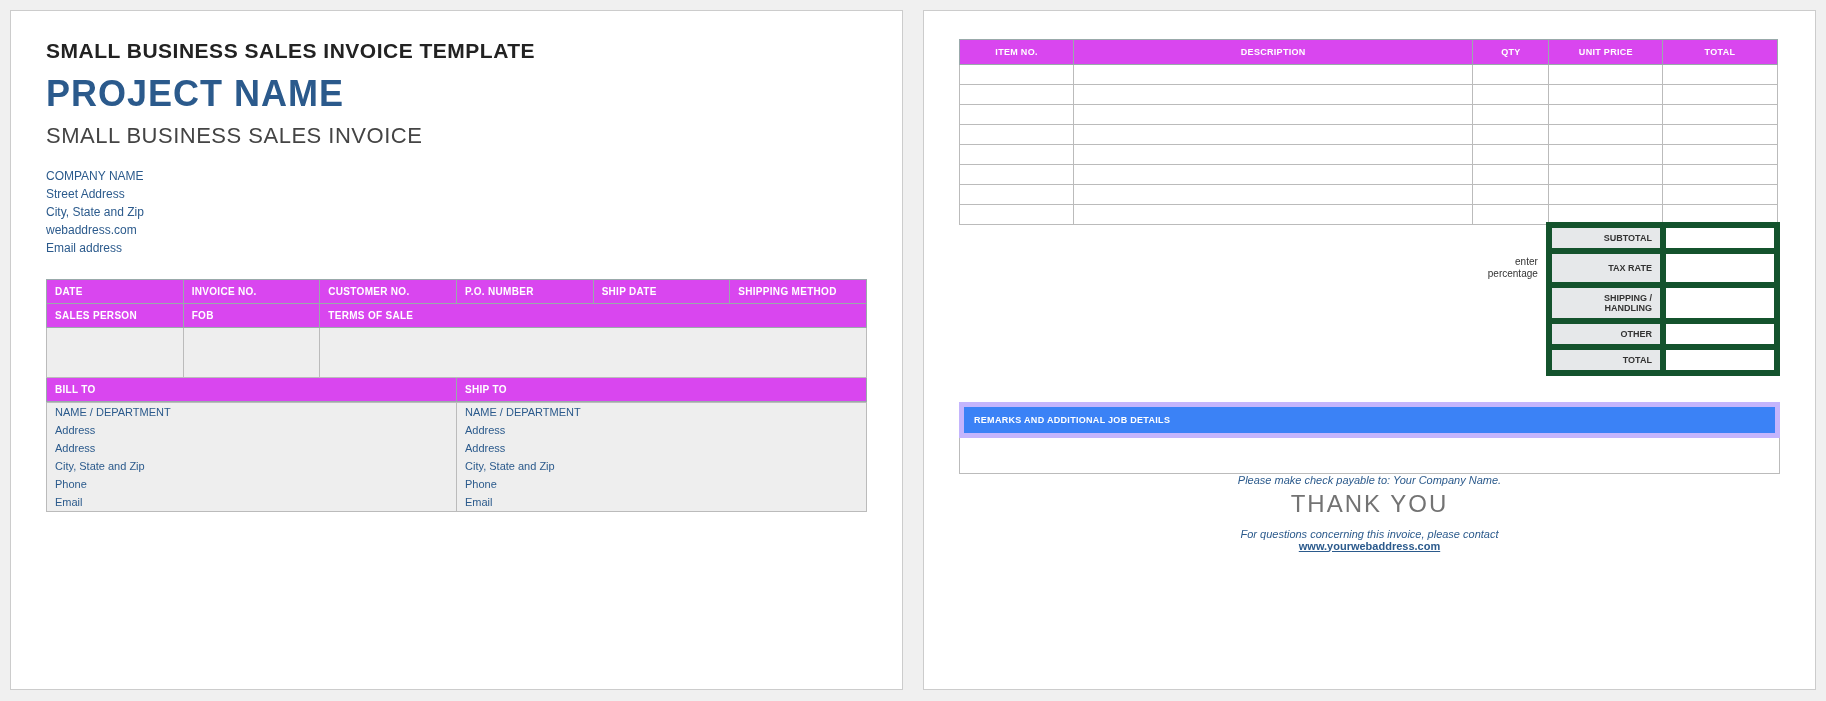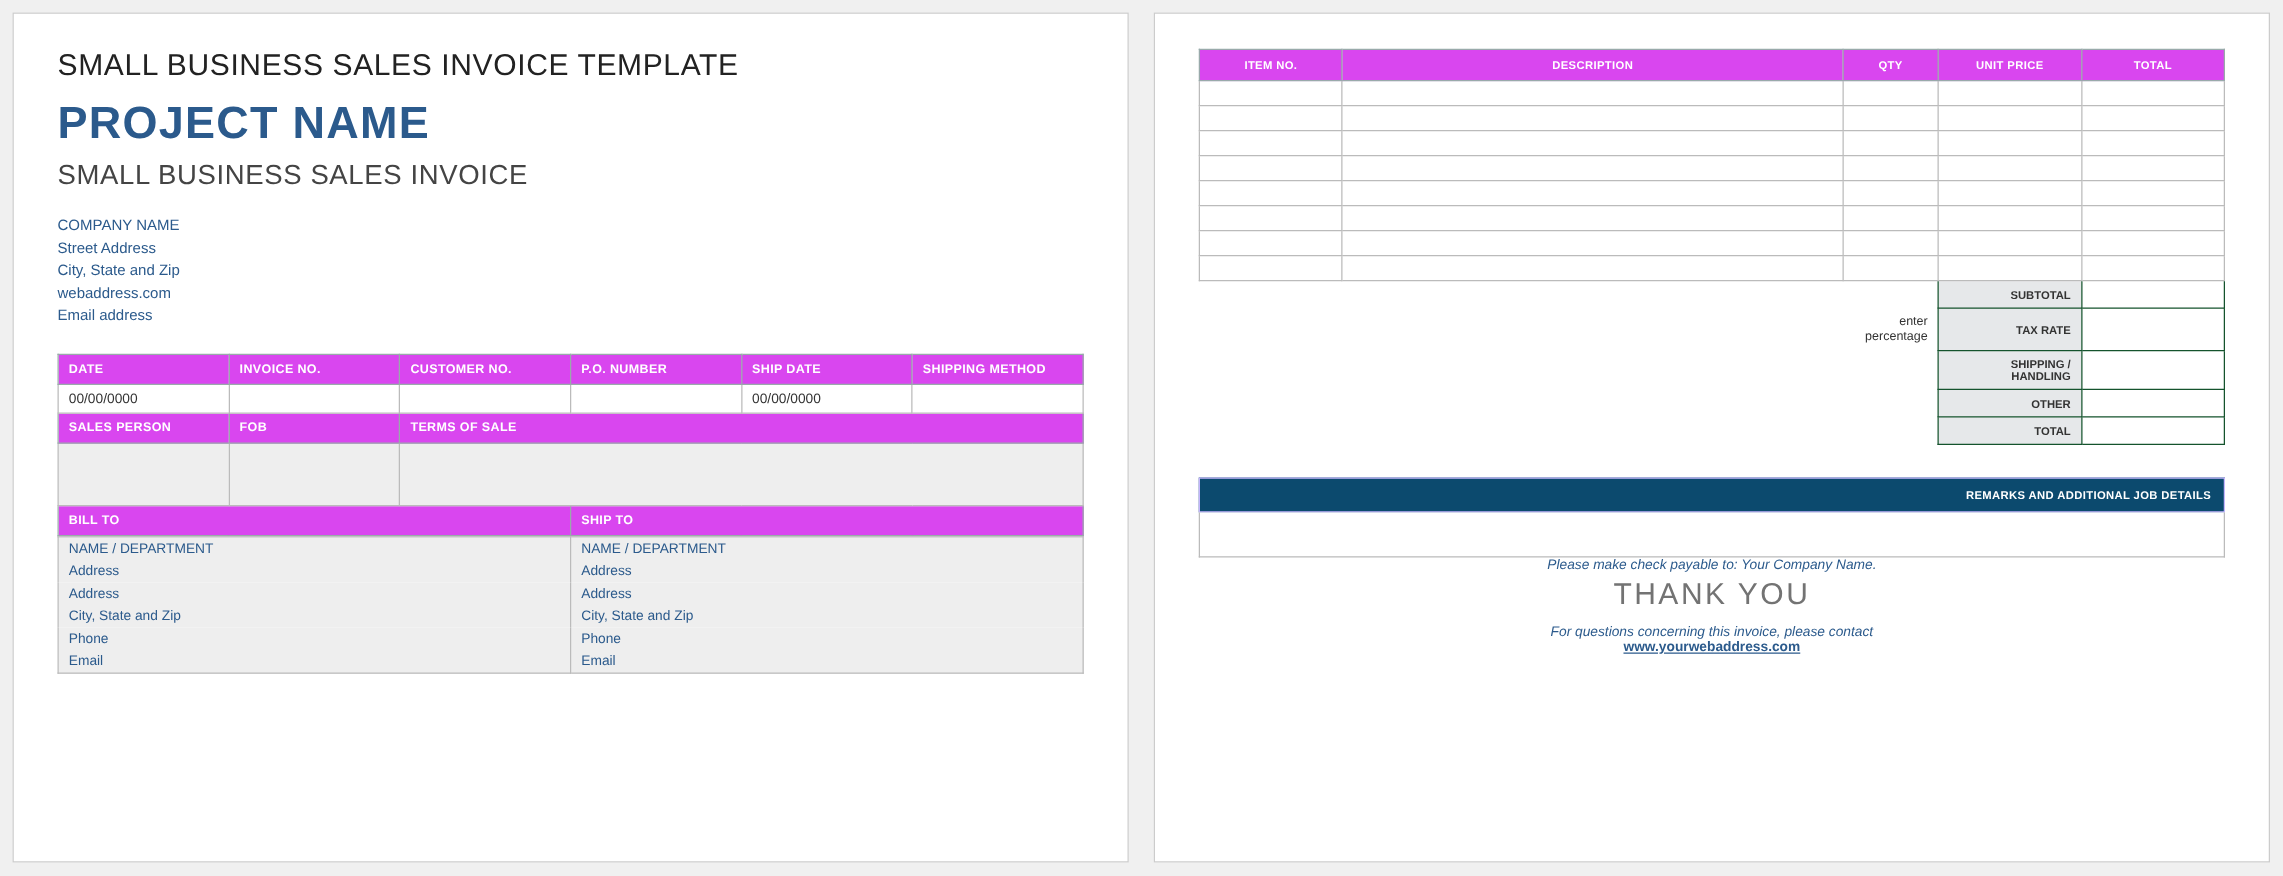--- a/index.html
+++ b/index.html
@@ -16,22 +16,22 @@
   }
   .page {
     background: #fff;
     border: 1px solid #ccc;
     flex: 1;
     padding: 28px 35px;
     min-height: 680px;
     position: relative;
   }
   h1.template-title {
-    font-size: 24px;
-    font-weight: normal;
+    font-size: 21px;
+    font-weight: bold;
     letter-spacing: 0.5px;
     color: #222;
     margin-bottom: 10px;
   }
   h2.project-name {
     font-size: 36px;
     color: #2b5a8c;
     font-weight: 600;
     letter-spacing: 1px;
     margin-bottom: 8px;
@@ -89,21 +89,21 @@
 
   
   .items-table th { text-align: center; padding: 7px 4px; font-size: 9px;}
   .items-table td { height: 20px; }
   .col-item { width: 12%; }
   .col-desc { width: 42%; }
   .col-qty  { width: 8%; }
   .col-unit { width: 12%; }
   .col-total{ width: 12%; }
 
-  .totals-row td { border: 1px solid #14532d; height: 22px; }
+  .totals-row td { border: 6px solid #14532d; height: 22px; }
   .totals-label {
     background: #e6e8ea;
     font-weight: bold;
     font-size: 9px;
     text-align: right;
     padding-right: 8px;
     color: #333;
   }
   .totals-note {
     border: none !important;
@@ -111,29 +111,28 @@
     font-size: 10px;
     color: #333;
     padding-right: 8px;
     vertical-align: middle;
     line-height: 1.2;
     background: #fff;
   }
   .noborder { border: none !important; background: #fff; }
 
   .remarks-header {
-    background: #0c4a6e;
+    background: #3b82f6;
     color: #fff;
     font-size: 9px;
     font-weight: bold;
     padding: 8px 10px;
-    border: 1px solid #c4b5fd;
+    border: 5px solid #c4b5fd;
     margin-top: 26px;
     letter-spacing: 0.3px;
-    text-align: right;
   }
   .remarks-body {
     border: 1px solid #bbb;
     border-top: none;
     height: 36px;
     background: #fff;
   }
   .footer-block {
     text-align: center;
     font-size: 11px;
@@ -170,28 +169,20 @@
 
     <table class="info-table">
       <tbody>
           <tr>
         <th>DATE</th>
         <th>INVOICE NO.</th>
         <th>CUSTOMER NO.</th>
         <th>P.O. NUMBER</th>
         <th>SHIP DATE</th>
         <th>SHIPPING METHOD</th>
-      </tr>
-      <tr>
-        <td>00/00/0000</td>
-        <td></td>
-        <td></td>
-        <td></td>
-        <td>00/00/0000</td>
-        <td></td>
       </tr>
       <tr>
         <th>SALES PERSON</th>
         <th>FOB</th>
         <th colspan="4">TERMS OF SALE</th>
       </tr>
       <tr class="big-row">
         <td></td>
         <td></td>
         <td colspan="4"></td>

